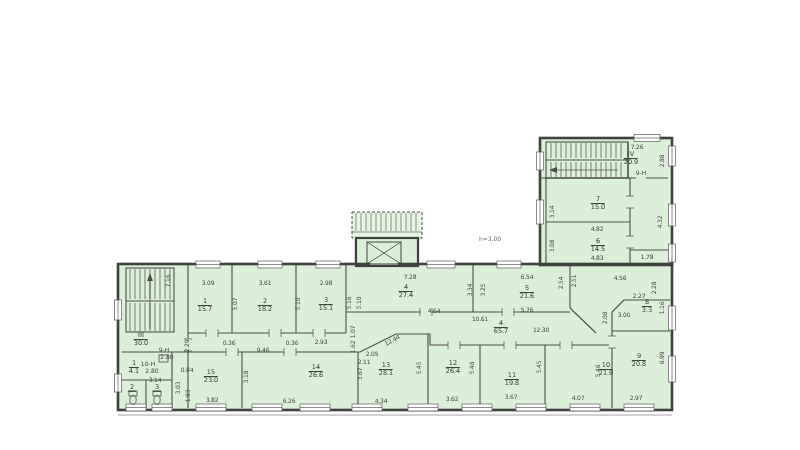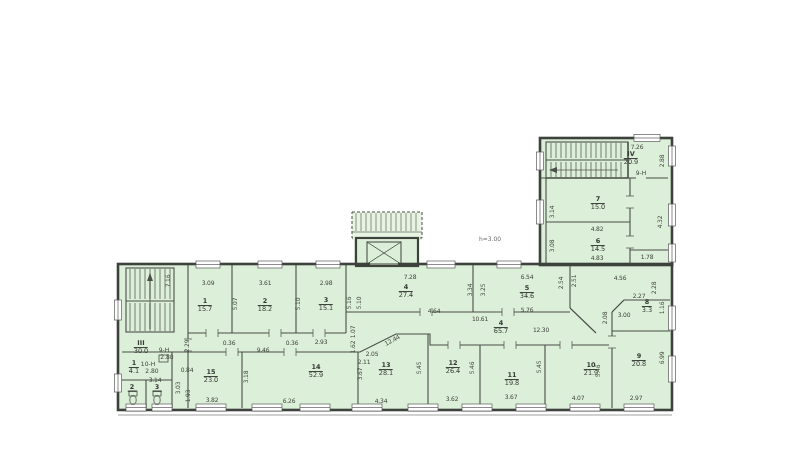--- a/index.html
+++ b/index.html
@@ -5,21 +5,21 @@
   html,body{margin:0;padding:0;background:#ffffff;}
   .canvas{position:relative;width:800px;height:450px;background:#ffffff;overflow:hidden;
           font-family:"DejaVu Sans",sans-serif;color:#3a3f3a;}
   .canvas svg{position:absolute;left:0;top:0;}
   .dim{position:absolute;font-size:6px;letter-spacing:-0.2px;white-space:nowrap;
        transform:translate(-50%,-50%);color:#41463f;}
   .dim.v{transform:translate(-50%,-50%) rotate(-90deg);}
   .dim.diag{transform:translate(-50%,-50%) rotate(-28deg);}
   .room{position:absolute;transform:translate(-50%,-50%);text-align:center;
         font-size:6.5px;line-height:1.15;color:#343a34;}
-  .room .rn{display:block;border-bottom:0.6px solid #3a3f3a;padding:0 2px;font-weight:bold;}
+  .room .rn{display:block;border-bottom:0.6px solid #3a3f3a;padding:0 2px;}
   .room .ra{display:block;}
   .lbl{position:absolute;font-size:6px;white-space:nowrap;transform:translate(-50%,-50%);color:#3c423c;}
 </style>
 </head>
 <body>
 
 <div class="canvas">
 
 <svg width="800" height="450" viewBox="0 0 800 450">
 
@@ -166,77 +166,77 @@
 <div class="room" style="left:326px;top:305px">
       <span class="rn">3</span>
       <span class="ra">15.1</span>
     </div>
 <div class="room" style="left:406px;top:292px">
       <span class="rn">4</span>
       <span class="ra">27.4</span>
     </div>
 <div class="room" style="left:527px;top:293px">
       <span class="rn">5</span>
-      <span class="ra">34.6</span>
+      <span class="ra">21.6</span>
     </div>
 <div class="room" style="left:598px;top:246px">
       <span class="rn">6</span>
       <span class="ra">14.5</span>
     </div>
 <div class="room" style="left:598px;top:204px">
       <span class="rn">7</span>
       <span class="ra">15.0</span>
     </div>
 <div class="room" style="left:647px;top:307px">
       <span class="rn">8</span>
       <span class="ra">3.3</span>
     </div>
 <div class="room" style="left:639px;top:361px">
       <span class="rn">9</span>
       <span class="ra">20.8</span>
     </div>
-<div class="room" style="left:591px;top:370px">
+<div class="room" style="left:606px;top:370px">
       <span class="rn">10</span>
       <span class="ra">21.9</span>
     </div>
 <div class="room" style="left:512px;top:380px">
       <span class="rn">11</span>
       <span class="ra">19.8</span>
     </div>
 <div class="room" style="left:453px;top:368px">
       <span class="rn">12</span>
       <span class="ra">26.4</span>
     </div>
 <div class="room" style="left:386px;top:370px">
       <span class="rn">13</span>
       <span class="ra">28.1</span>
     </div>
 <div class="room" style="left:316px;top:372px">
       <span class="rn">14</span>
-      <span class="ra">52.9</span>
+      <span class="ra">26.6</span>
     </div>
 <div class="room" style="left:211px;top:377px">
       <span class="rn">15</span>
       <span class="ra">23.0</span>
     </div>
 <div class="room" style="left:501px;top:328px">
       <span class="rn">4</span>
       <span class="ra">65.7</span>
     </div>
 <div class="room" style="left:134px;top:368px">
       <span class="rn">1</span>
       <span class="ra">4.1</span>
     </div>
 <div class="room" style="left:132px;top:388px">
       <span class="rn">2</span>
     </div>
 <div class="room" style="left:157px;top:388px">
       <span class="rn">3</span>
     </div>
-<div class="room" style="left:141px;top:348px">
+<div class="room" style="left:141px;top:340px">
       <span class="rn">III</span>
       <span class="ra">30.0</span>
     </div>
 <div class="room" style="left:631px;top:159px">
       <span class="rn">IV</span>
       <span class="ra">20.9</span>
     </div>
 
 <span class="lbl" style="left:641px;top:172px">9-Н</span>
 <span class="lbl" style="left:164px;top:349px">9-Н</span>

